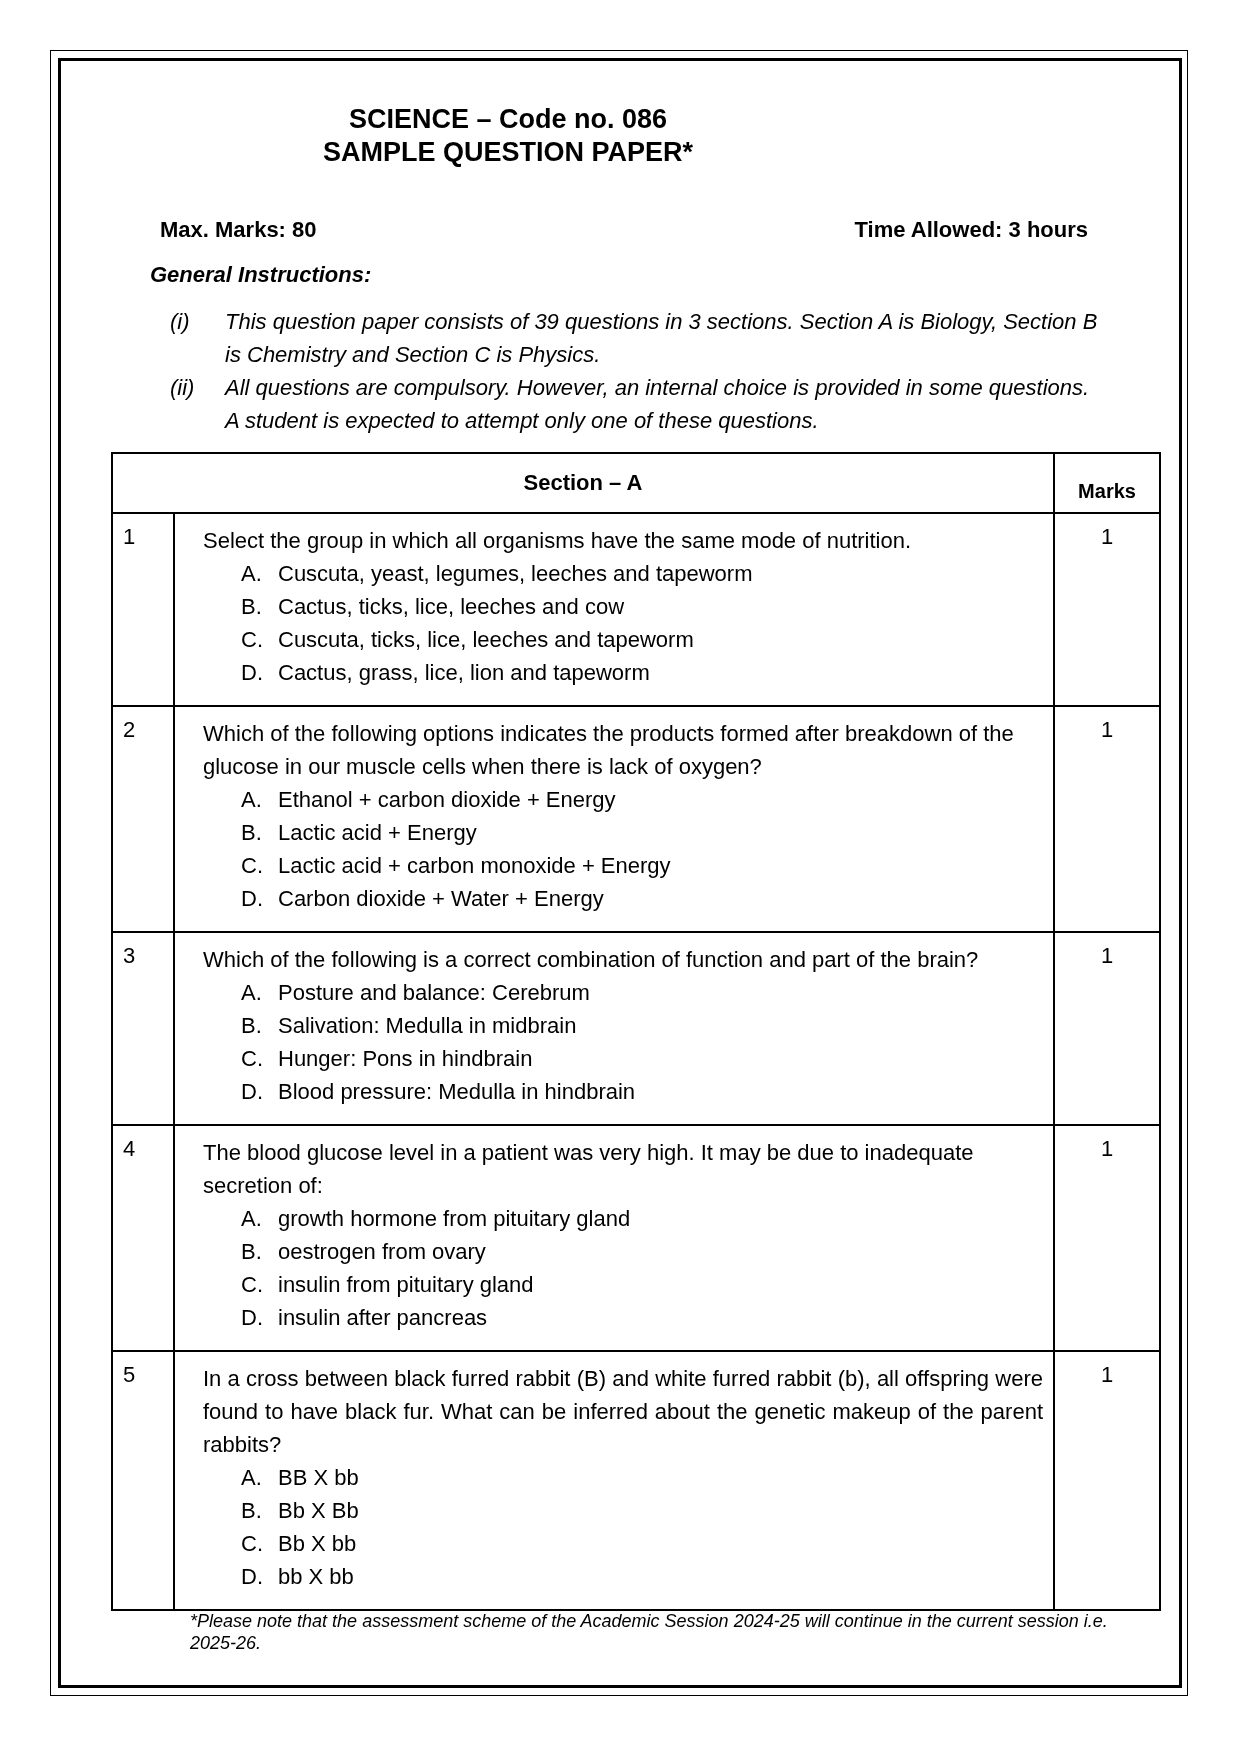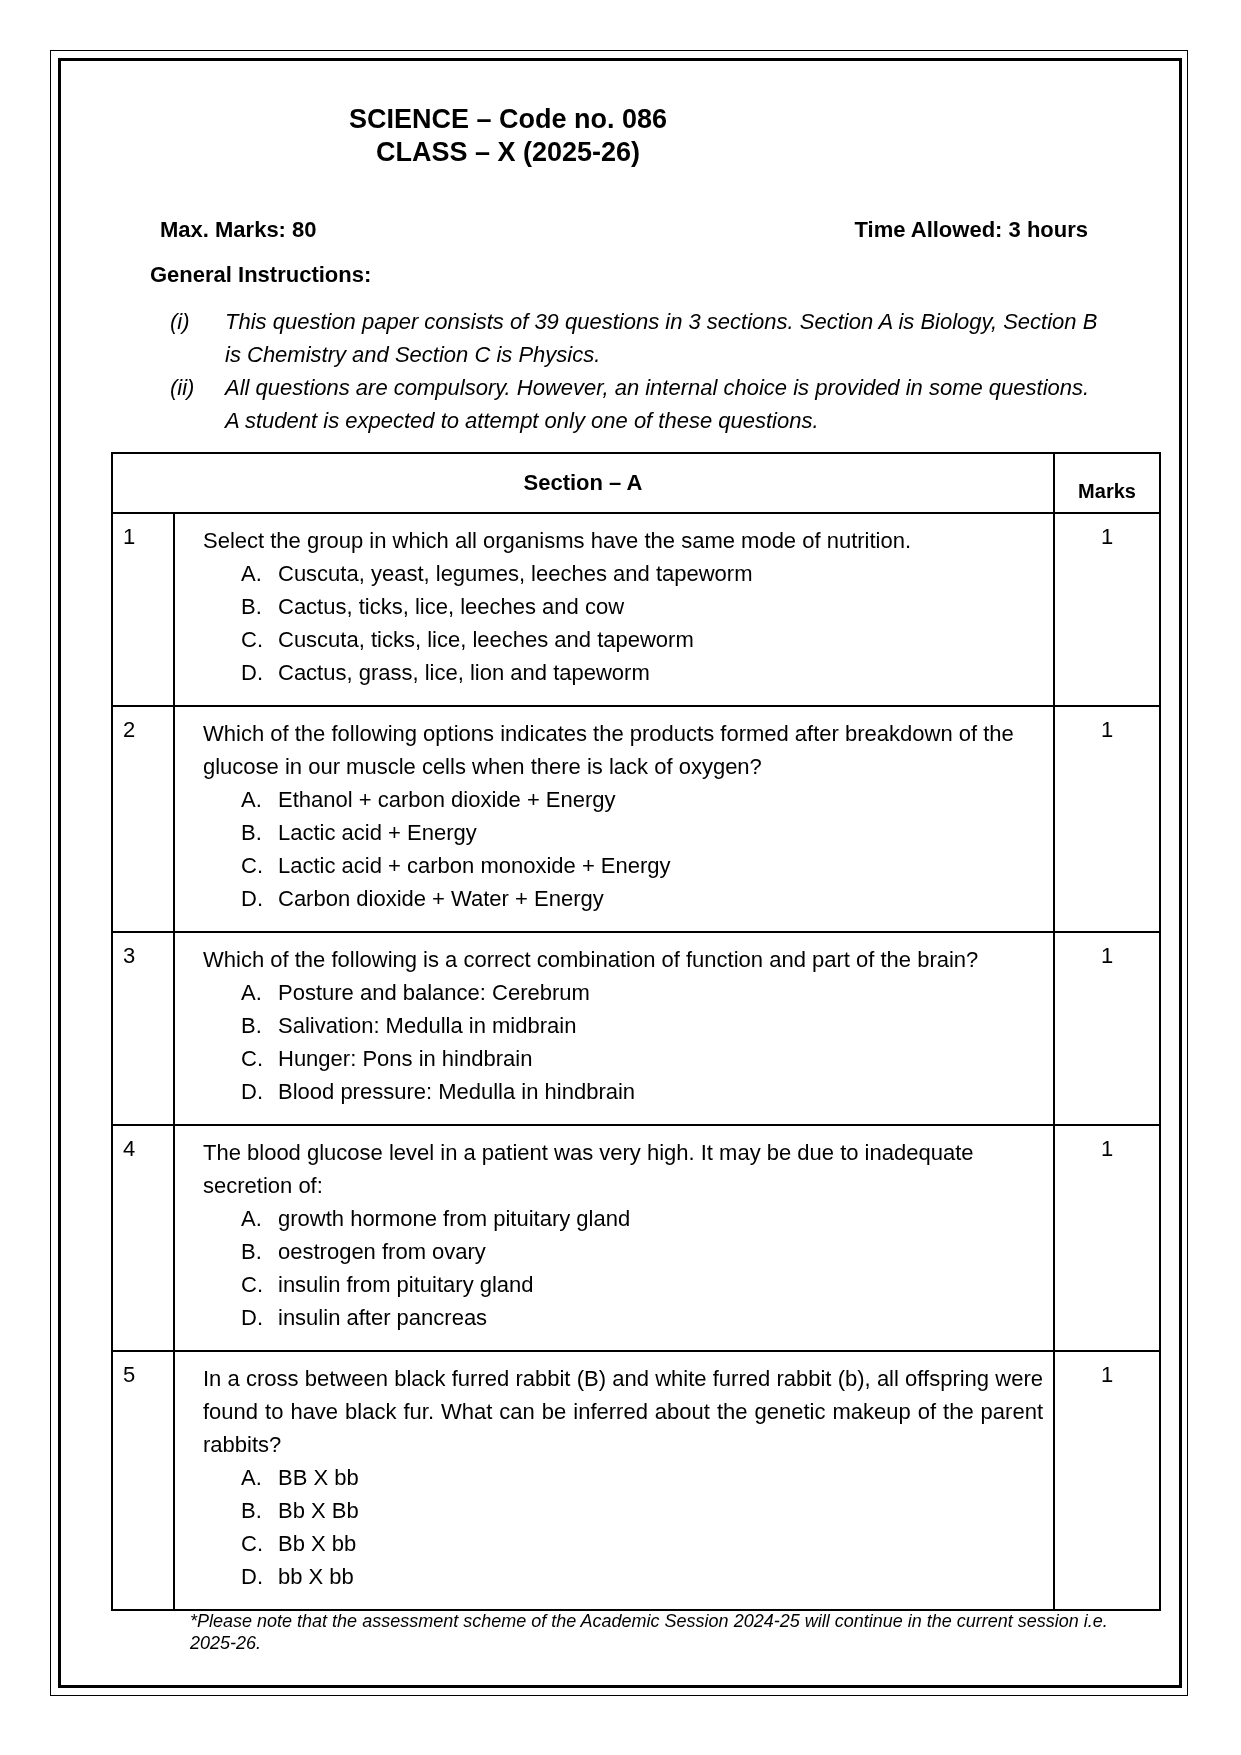--- a/index.html
+++ b/index.html
@@ -3,21 +3,21 @@
 <meta charset="utf-8">
 <style>
   html, body { margin: 0; padding: 0; background: #ffffff; }
   body { width: 1241px; height: 1755px; position: relative; font-family: "Liberation Sans", sans-serif; color: #000; }
   .outer-frame { position: absolute; left: 50px; top: 50px; width: 1138px; height: 1646px; border: 1px solid #000; box-sizing: border-box; }
   .inner-frame { position: absolute; left: 58px; top: 58px; width: 1124px; height: 1630px; border: 3px solid #000; box-sizing: border-box; }
   .title-block { position: absolute; left: 0; width: 1016px; top: 103px; text-align: center; font-weight: bold; font-size: 27px; line-height: 33px; }
   .meta-row { position: absolute; top: 217px; font-weight: bold; font-size: 22px; }
   .meta-left { left: 160px; }
   .meta-right { right: 153px; }
-  .gi-heading { position: absolute; left: 150px; top: 262px; font-weight: bold; font-size: 22px; }
+  .gi-heading { position: absolute; left: 150px; top: 262px; font-weight: bold; font-size: 22px; font-style: italic; }
   .instructions { position: absolute; left: 170px; top: 305px; width: 930px; font-style: italic; font-size: 22px; line-height: 33px; }
   .instr { display: flex; }
   .instr-num { width: 55px; flex: none; }
   .instr-text { flex: 1; }
   table.qtable { position: absolute; left: 111px; top: 452px; width: 1050px; border-collapse: collapse; font-size: 22px; }
   table.qtable td, table.qtable th { border: 2px solid #000; vertical-align: top; }
   .hdr-section { height: 56px; text-align: center; vertical-align: middle !important; font-weight: bold; font-size: 22px; }
   .hdr-marks { width: 102px; text-align: center; font-weight: bold; font-size: 20px; vertical-align: top !important; padding-top: 26px; }
   .col-num { width: 50px; padding: 10px 0 0 10px; }
   .col-q { padding: 10px 10px 16px 28px; line-height: 33px; }
@@ -28,21 +28,21 @@
   .footnote { position: absolute; left: 150px; top: 1610px; width: 950px; font-style: italic; font-size: 18px; line-height: 22px; margin-left: 40px; }
 </style>
 </head>
 <body>
 
 <div class="outer-frame"></div>
 <div class="inner-frame"></div>
 
 <div class="title-block">
   <div>SCIENCE – Code no. 086</div>
-  <div>CLASS – X (2025-26)</div>
+  <div>SAMPLE QUESTION PAPER*</div>
 </div>
 
 <div class="meta-row meta-left">Max. Marks: 80</div>
 <div class="meta-row meta-right">Time Allowed: 3 hours</div>
 
 <div class="gi-heading">General Instructions:</div>
 
 <div class="instructions">
   <div class="instr">
     <span class="instr-num">(i)</span>

